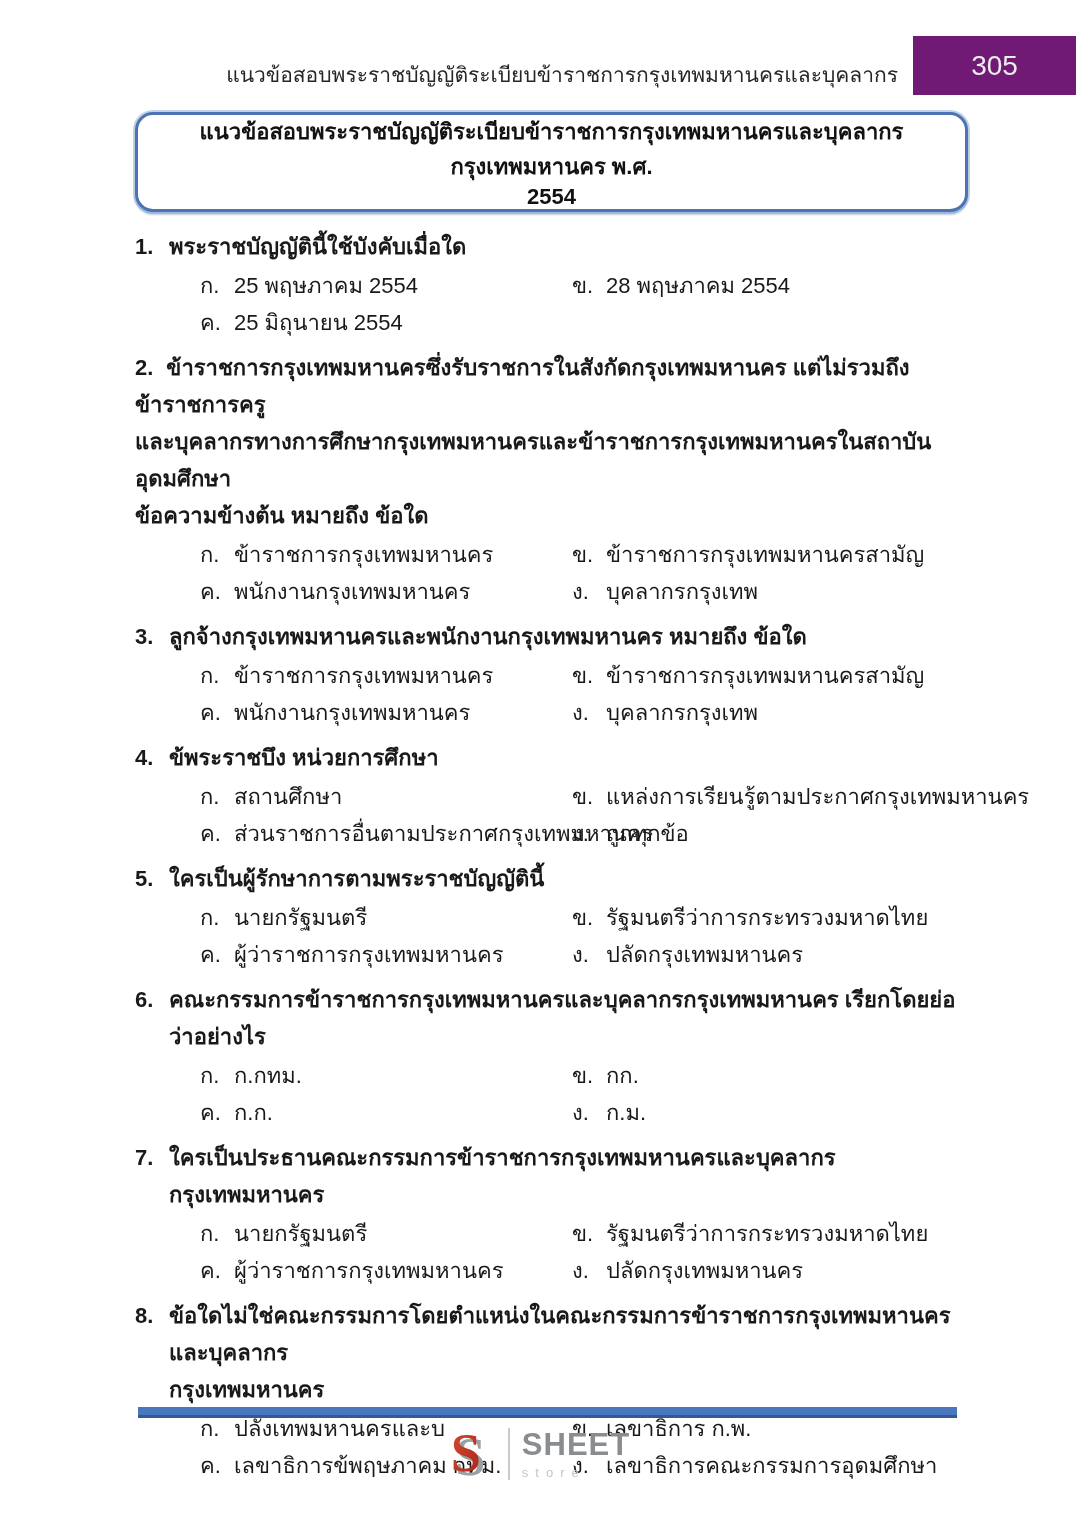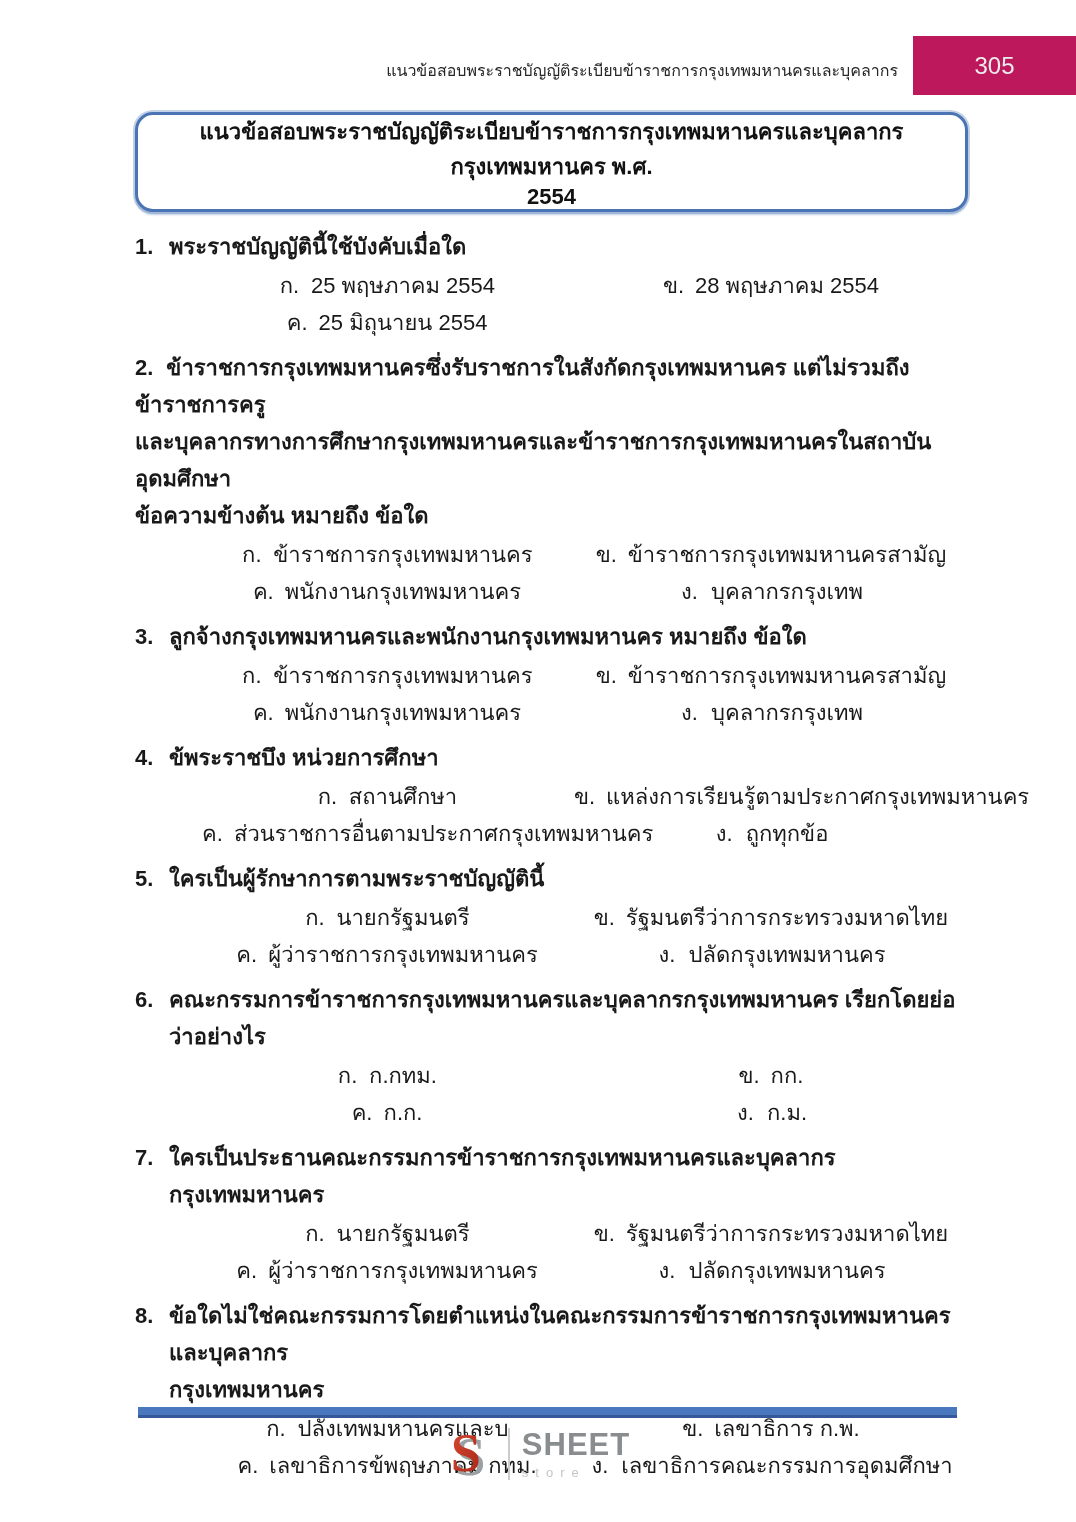--- a/index.html
+++ b/index.html
@@ -6,27 +6,27 @@
   body {
     width:1076px; height:1522px; position:relative;
     background:#ffffff; color:#1a1a1a;
     font-family:"Liberation Sans","DejaVu Sans",sans-serif;
     overflow:hidden;
   }
 
   
   .header-title {
     position:absolute; top:58px; right:178px;
-    font-size:16px; color:#262626; white-space:nowrap;
+    font-size:21px; color:#262626; white-space:nowrap;
   }
   .page-badge {
     position:absolute; top:36px; left:913px; width:163px; height:59px;
-    background:#be185d; color:#ececec;
+    background:#701a75; color:#ececec;
     display:flex; align-items:center; justify-content:center;
-    font-size:24px;
+    font-size:28px;
   }
 
   
   .title-box {
     position:absolute; top:112px; left:135px; width:833px; height:100px;
     box-sizing:border-box;
     border:3px solid #4a74b4; border-radius:18px;
     box-shadow:0 0 0 2px rgba(122,156,200,.45), 0 3px 2px rgba(74,116,180,.35);
     display:flex; flex-direction:column; align-items:center; justify-content:center;
     gap:0; background:#fff;
@@ -40,21 +40,21 @@
   }
   .question { margin-bottom:8px; }
   .q-head { font-weight:bold; line-height:37px; margin-bottom:2px; }
   .q-head--hang { display:flex; }
   .q-head--hang .q-num { flex:0 0 34px; }
   .q-head--hang .q-text { flex:1; white-space:pre-line; }
   .q-head--flush .q-num { margin-right:13px; }
   .q-head--flush .q-text { white-space:pre-line; }
   .opt-row {
     display:grid; grid-template-columns:372px 1fr;
-    padding-left:65px; line-height:37px;text-align:center;
+    padding-left:65px; line-height:37px;
   }
   .opt { white-space:nowrap; }
   .opt-key { display:inline-block; min-width:25px; margin-right:9px; }
 
   
   .footer-bar {
     position:absolute; top:1407px; left:138px; width:819px; height:8px;
     background:#4a77bd; border-bottom:3px solid #35589a;
   }
   .footer-logo {

